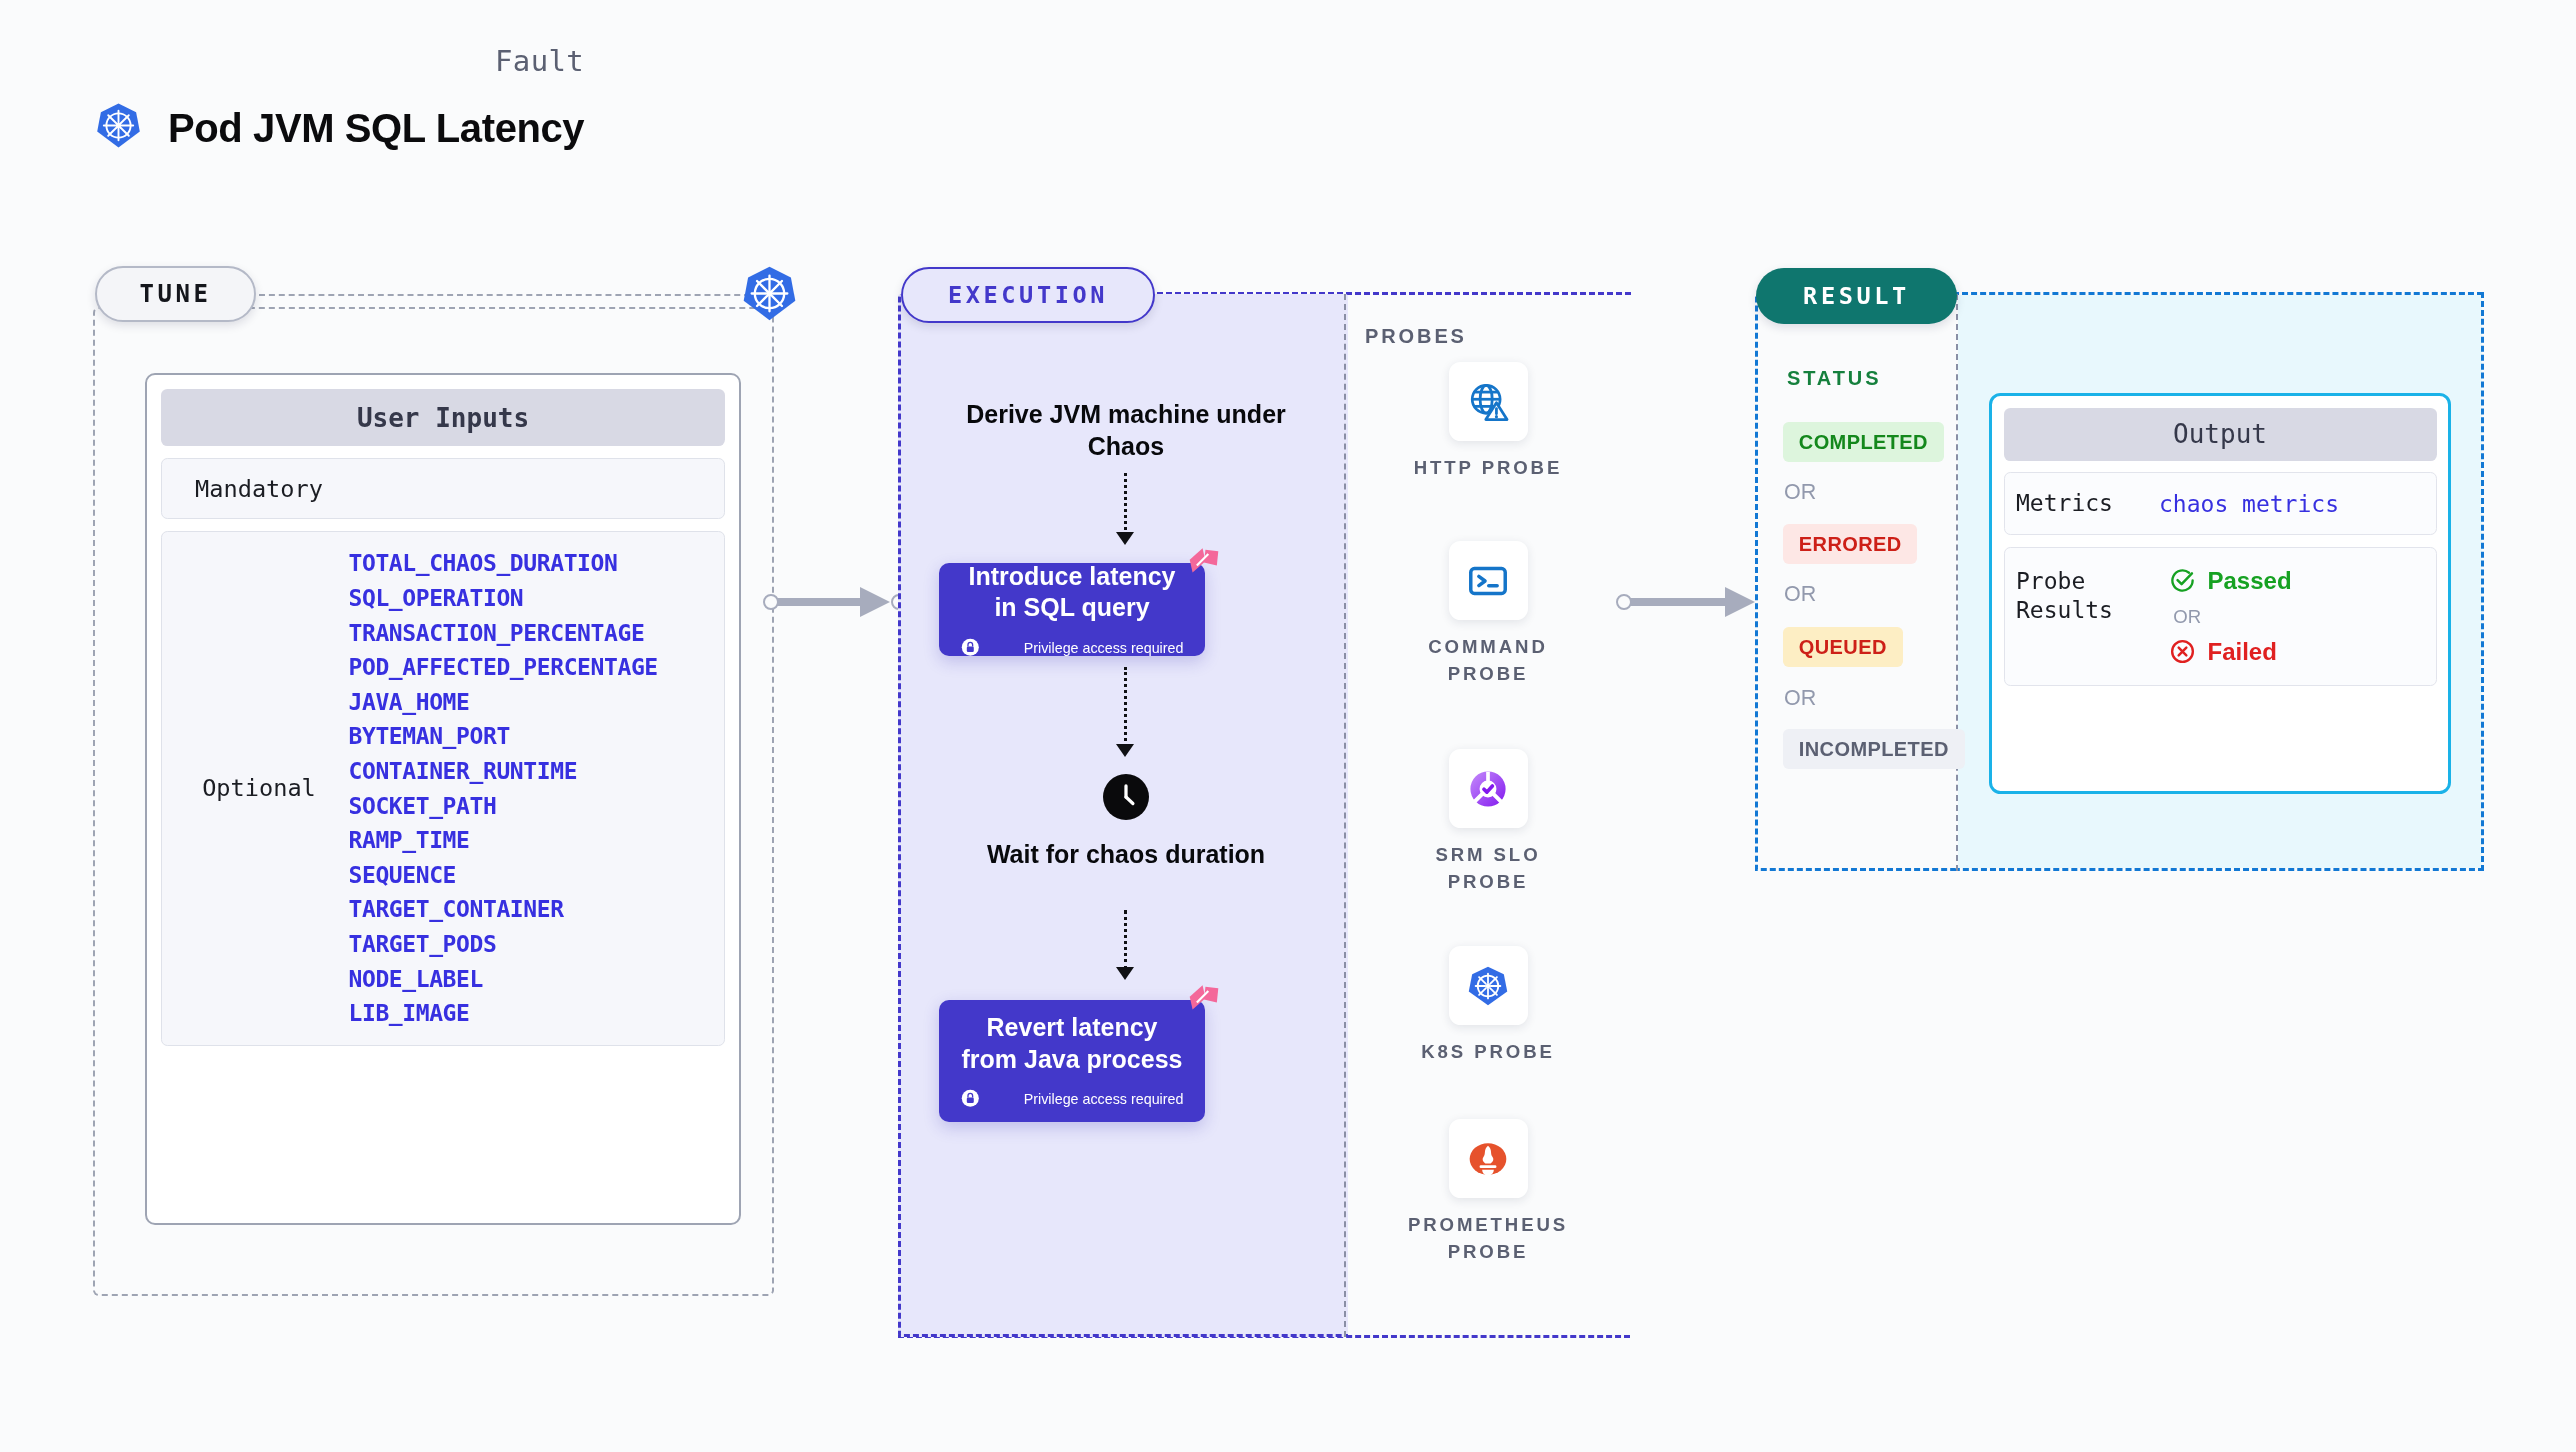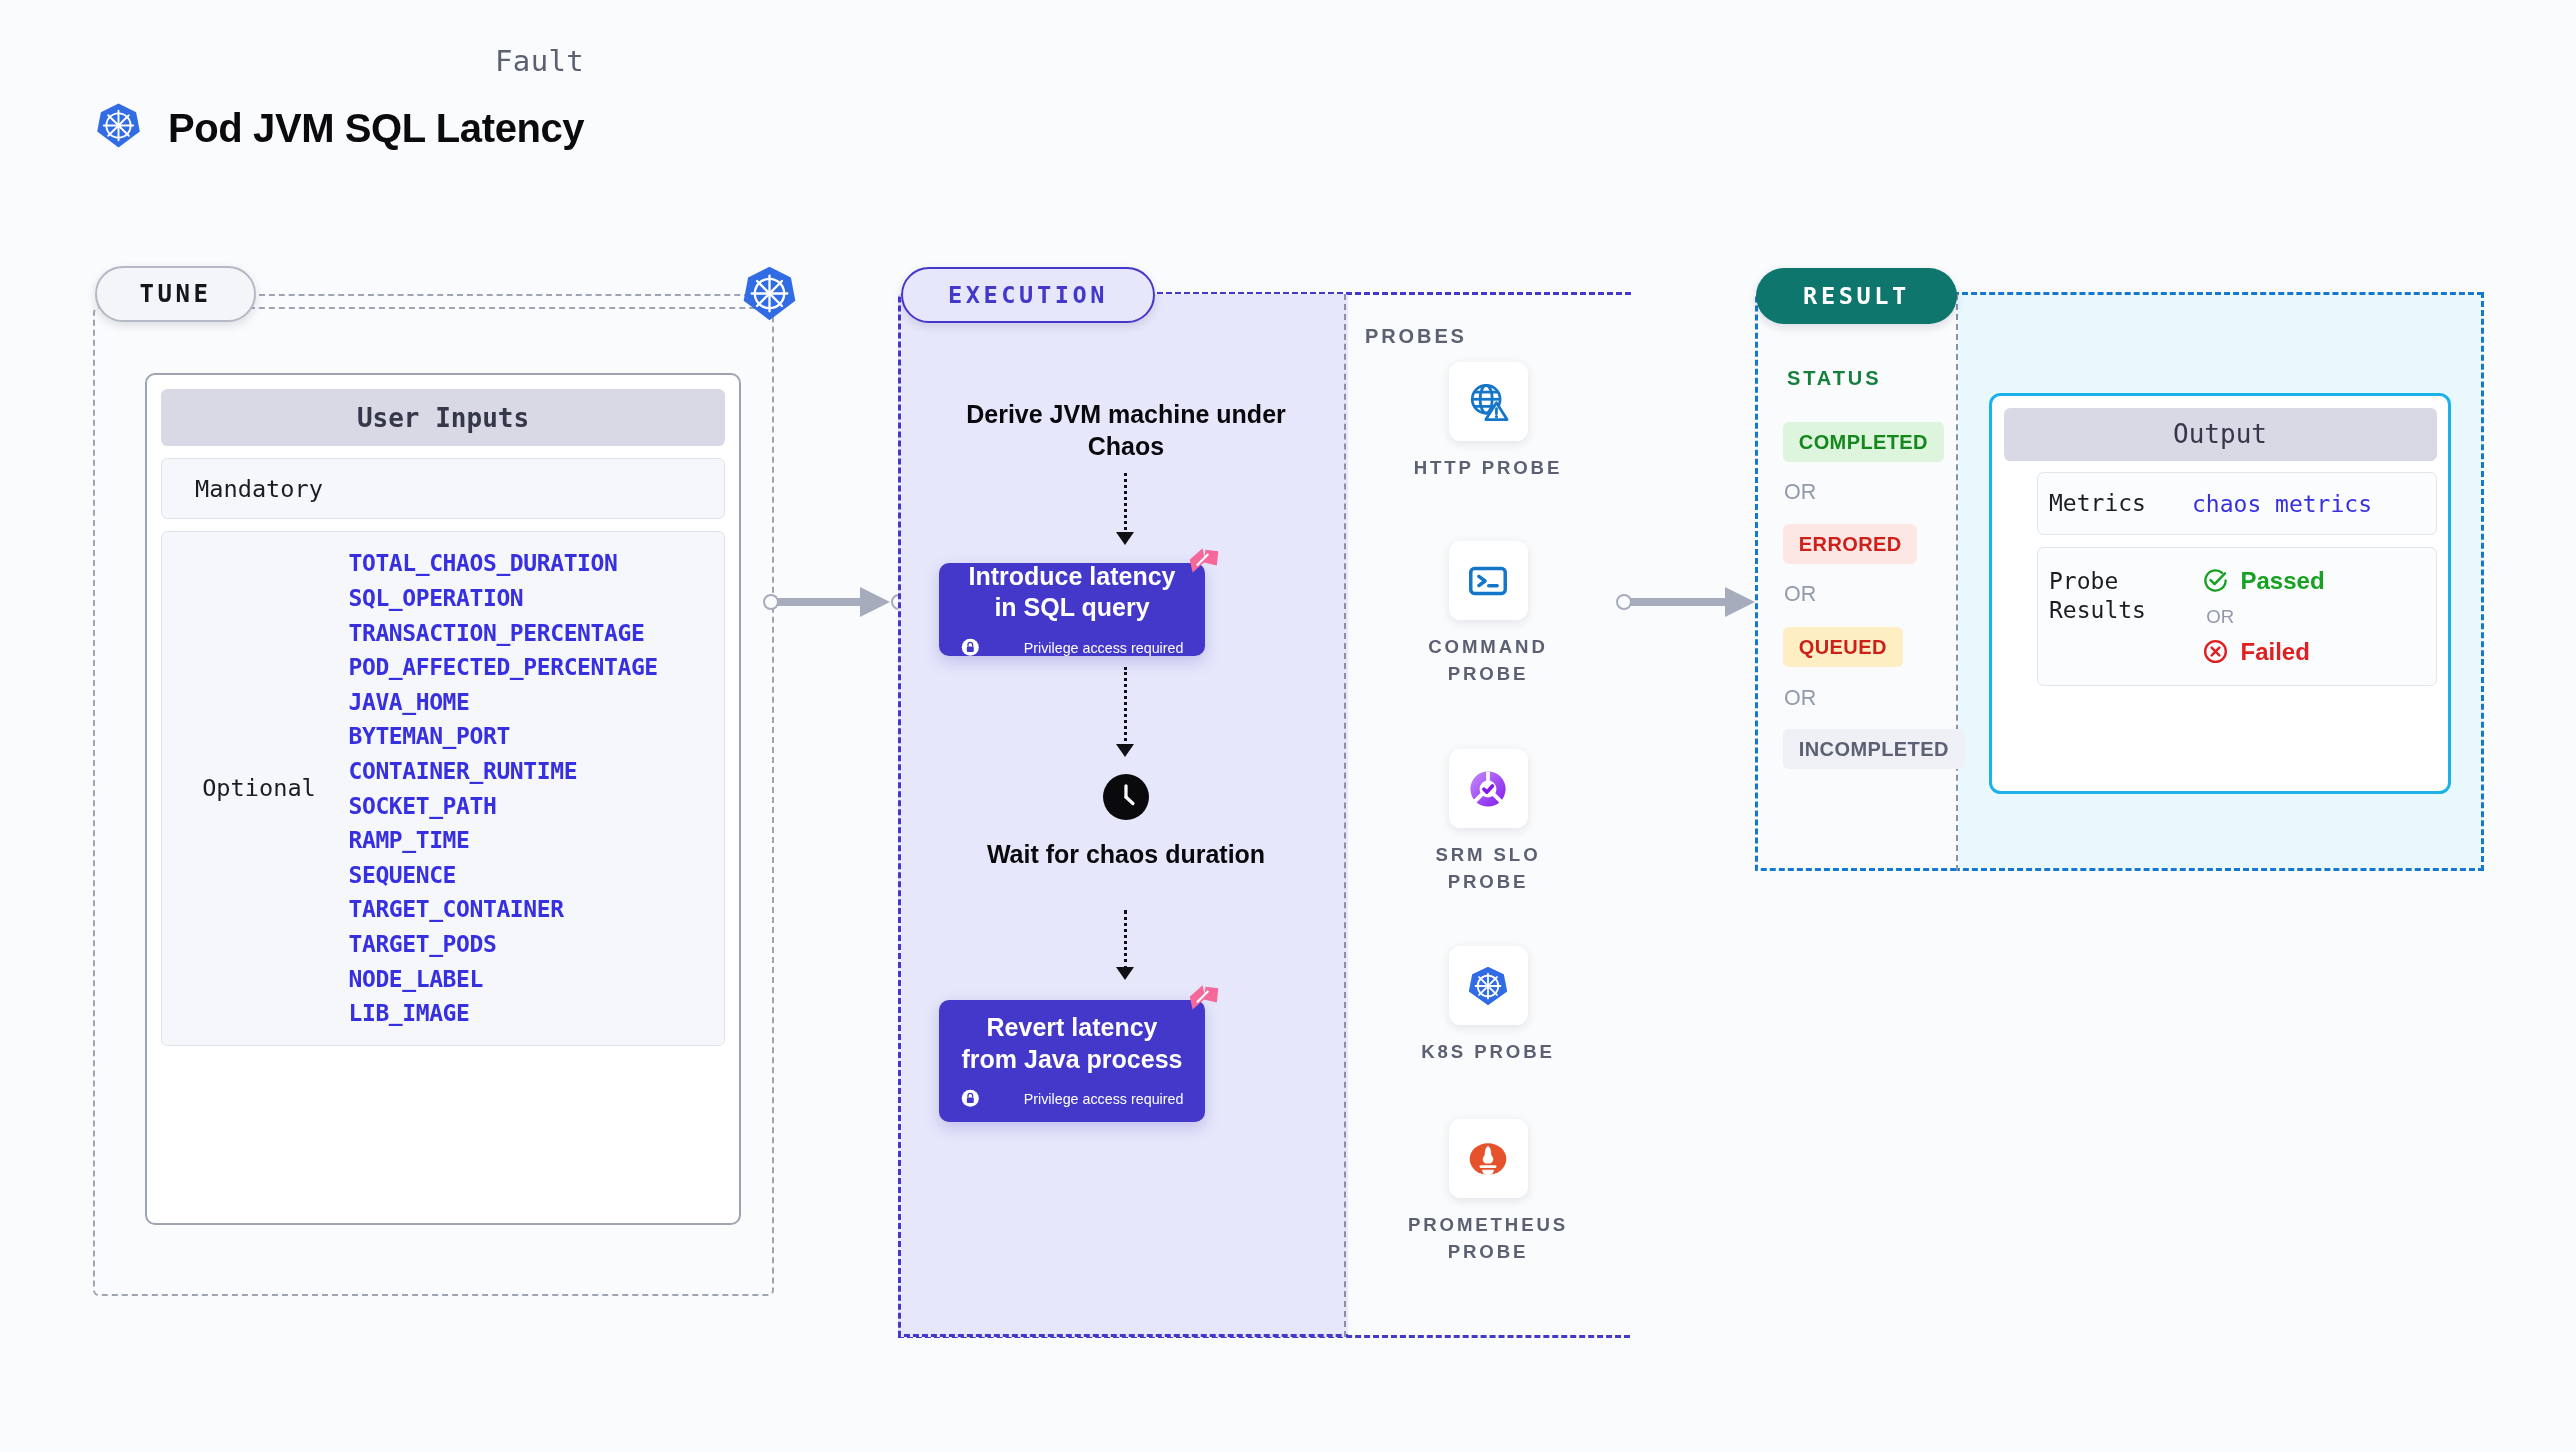--- a/index.html
+++ b/index.html
@@ -201,21 +201,21 @@
     padding: 11.5px;
   }
   .output-head {
     height: 53px; background: #d8d9e4; border-radius: 6.4px;
     display: flex; align-items: center; justify-content: center;
     font-family: "DejaVu Sans Mono", monospace;
     font-size: 26px; color: #35384a;
   }
   .output-row {
     margin-top: 11.5px; background: #fbfcfe; border: 1.4px solid #e2e4ec;
-    border-radius: 6.4px; display: flex; align-items: center; padding: 15.8px 11.5px; margin-left: 33px;
+    border-radius: 6.4px; display: flex; align-items: center; padding: 15.8px 11.5px;
   }
   .out-key {
     width: 143px; flex: none;
     font-family: "DejaVu Sans Mono", monospace;
     font-size: 23px; color: #1b1d23; line-height: 1.3;
   }
   .out-val-metrics {
     font-family: "DejaVu Sans Mono", monospace;
     font-size: 23px; color: #3730e0;
   }

